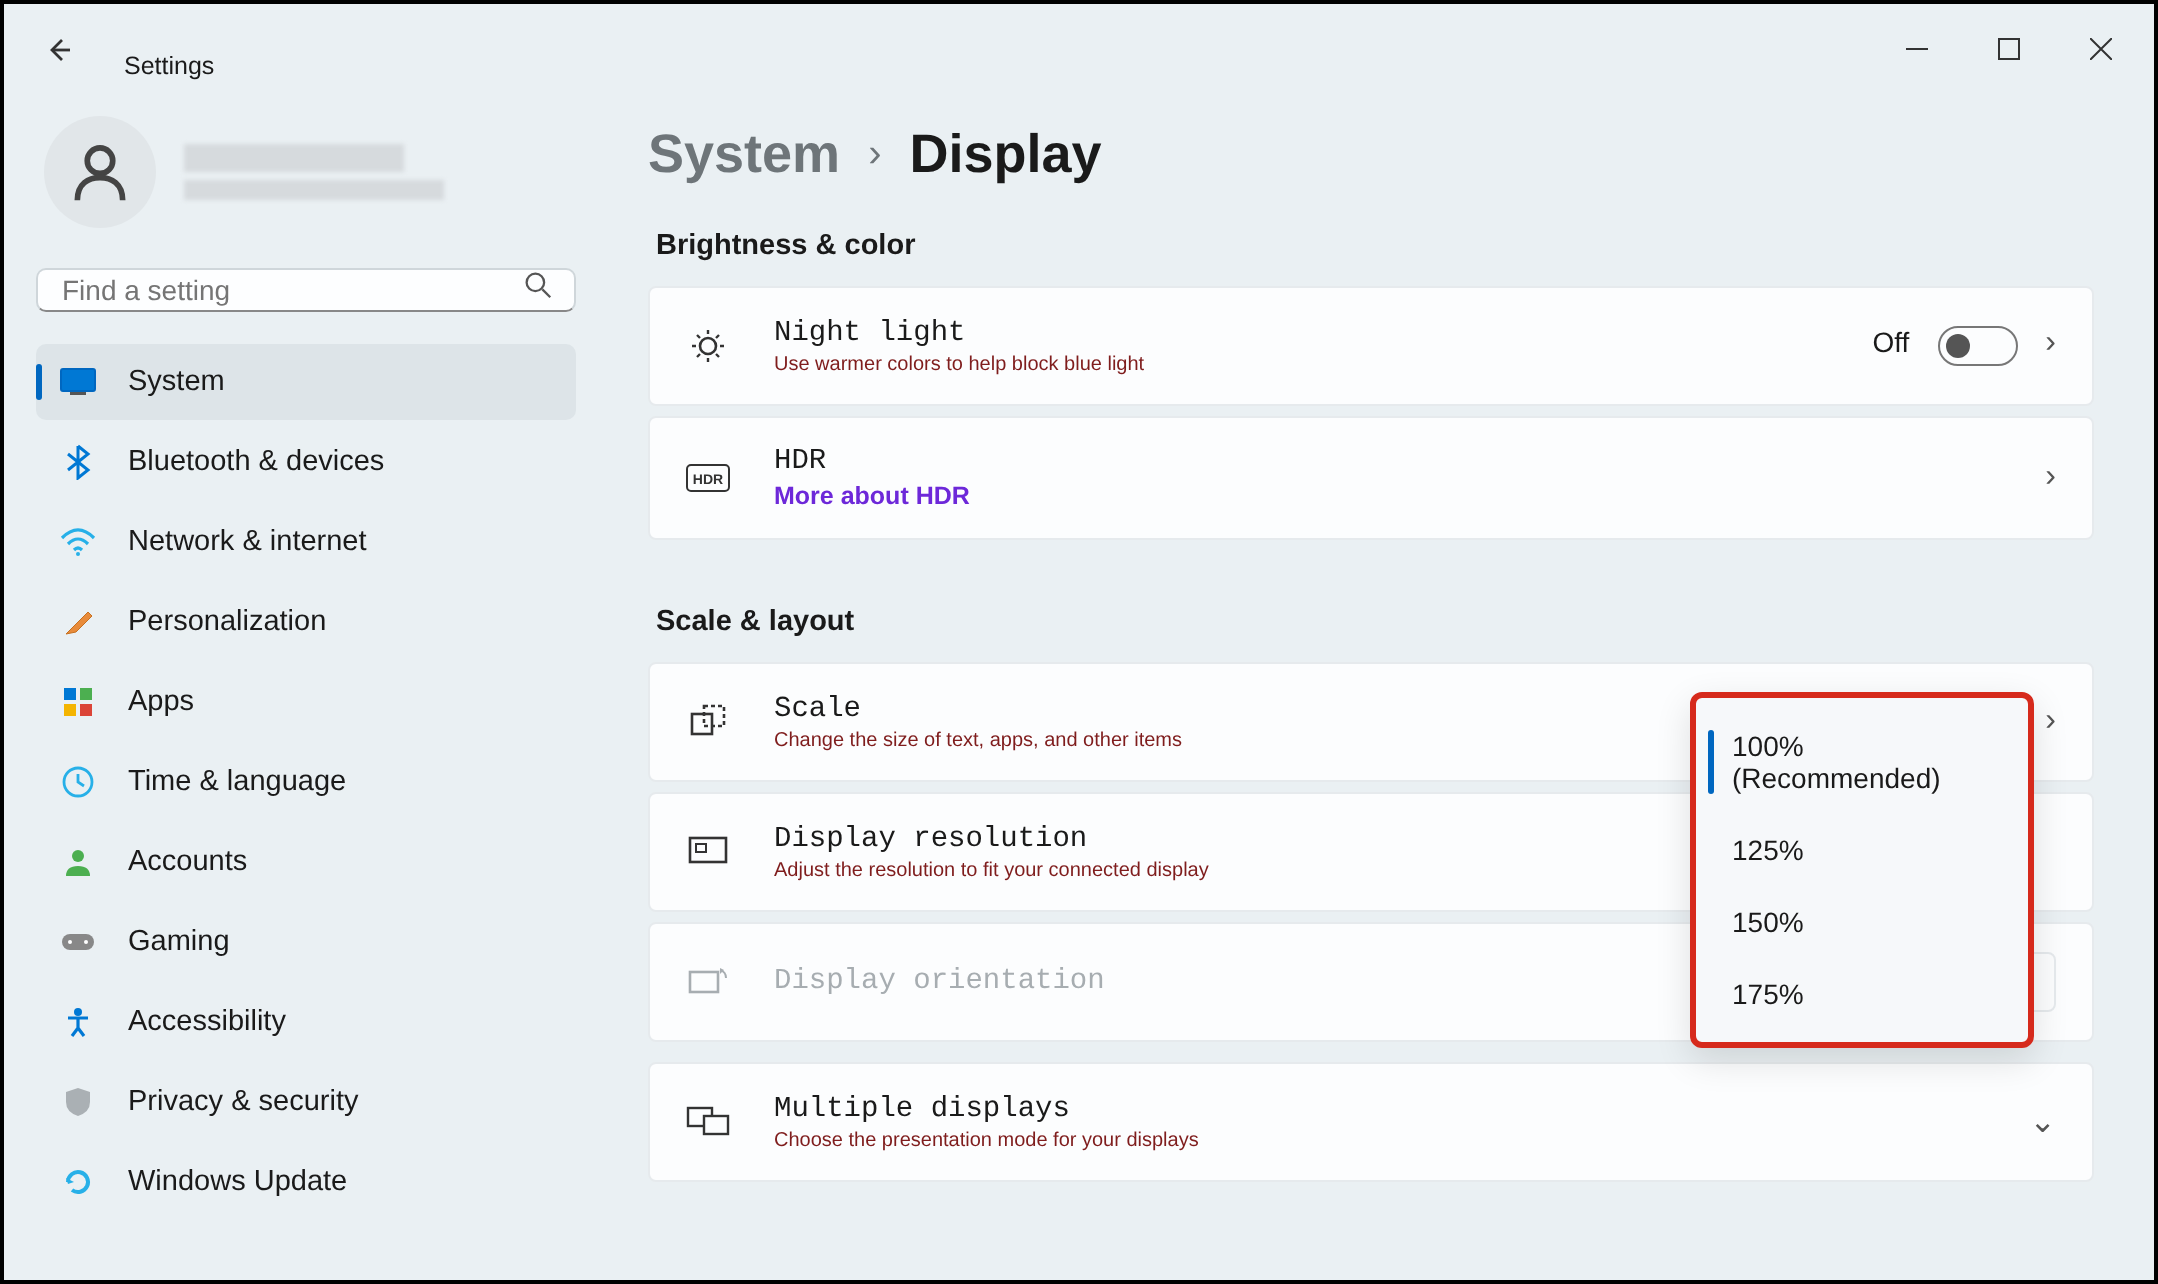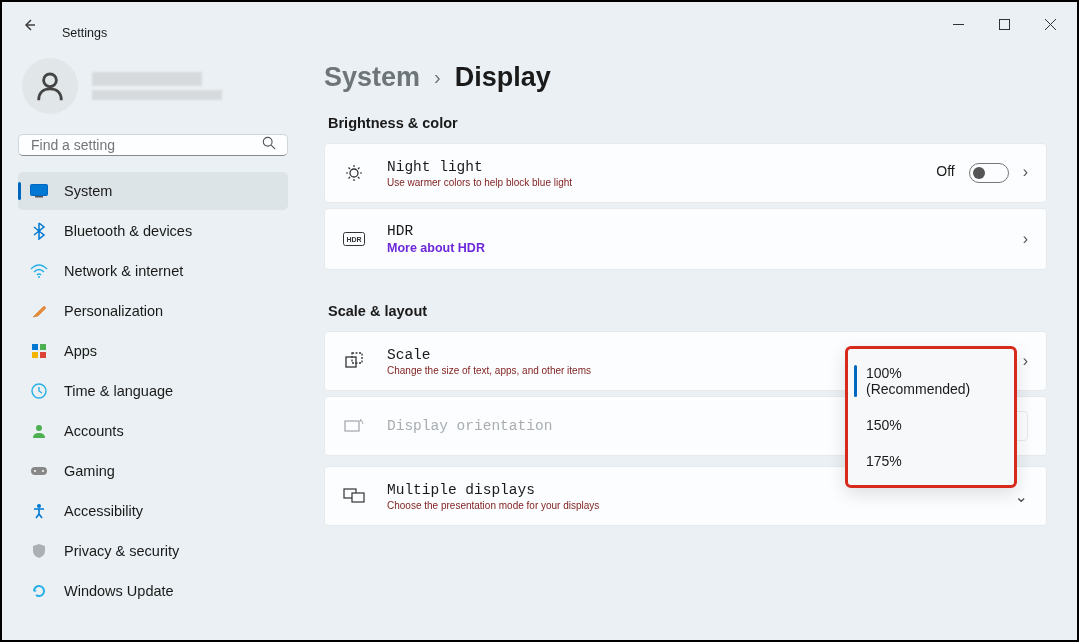--- a/index.html
+++ b/index.html
@@ -270,20 +270,33 @@
         </div>
       <div class="card-body">
         <div class="card-title">Scale</div>
         <div class="card-sub">Change the size of text, apps, and other items</div>
       </div>
       <div class="card-right">
           <span class="chevron">›</span>
         </div>
     </div>
 
+    <div class="card">
+      <div class="card-icon">
+          <svg width="20" height="16" viewBox="0 0 20 16">
+            <rect x="1" y="1" width="18" height="12" stroke="#333" fill="none" stroke-width="1.3"></rect>
+            <rect x="4" y="4" width="5" height="4" stroke="#333" fill="none"></rect>
+          </svg>
+        </div>
+      <div class="card-body">
+        <div class="card-title">Display resolution</div>
+        <div class="card-sub">Adjust the resolution to fit your connected display</div>
+      </div>
+      <div class="card-right"></div>
+    </div>
 
     <div class="card disabled">
       <div class="card-icon">
           <svg width="20" height="16" viewBox="0 0 20 16">
             <rect x="1" y="3" width="14" height="10" stroke="#a7adb1" fill="none" stroke-width="1.3"></rect>
             <path d="M16 2 A4 4 0 0 1 19 6" stroke="#a7adb1" fill="none"></path>
             <path d="M18 2 L16 1 L16 4 Z" fill="#a7adb1"></path>
           </svg>
         </div>
       <div class="card-body">
@@ -312,15 +325,16 @@
       </div>
       <div class="card-right">
           <span class="chevron">⌄</span>
         </div>
     </div>
   </main>
 </div>
 
 <div class="dropdown">
   <div class="dd-item sel">100% (Recommended)</div>
+  <div class="dd-item">125%</div>
   <div class="dd-item">150%</div>
   <div class="dd-item">175%</div>
 </div>
 
 </body></html>

